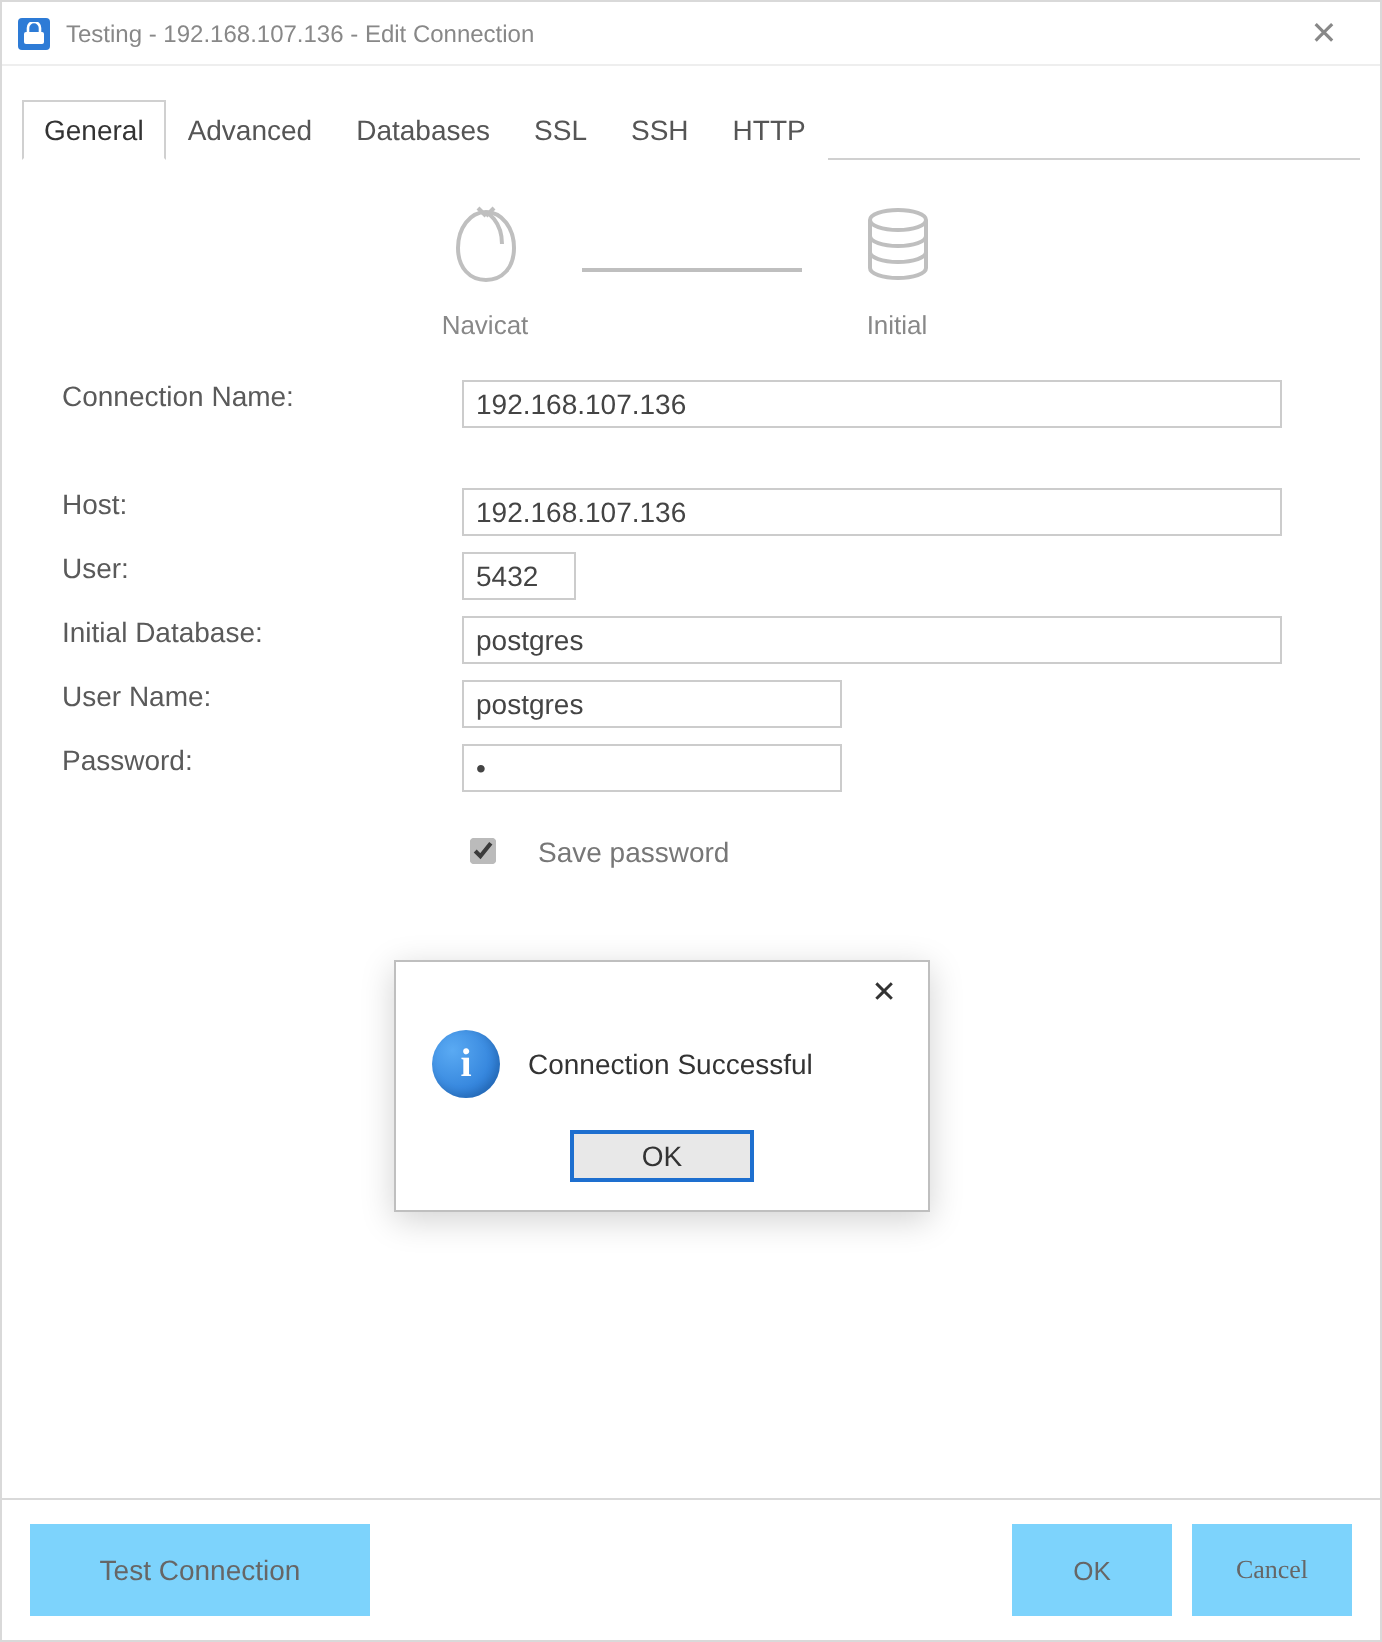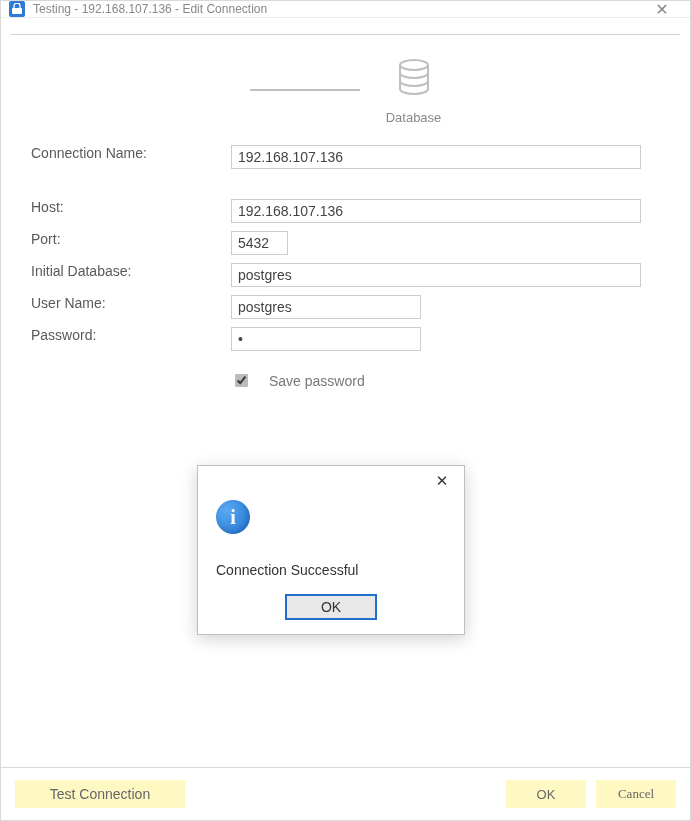--- a/index.html
+++ b/index.html
@@ -12,21 +12,21 @@
     background: #fff;
     overflow: hidden;
   }
   .window {
     width: 691px; height: 821px;
     border: 1px solid #d9d9d9;
     background: #fff;
     display: flex; flex-direction: column;
   }
   .titlebar {
-    height: 17px;
+    height: 32px;
     display: flex; align-items: center;
     padding: 0 8px;
     border-bottom: 1px solid #eee;
     color: #888;
     font-size: 12px;
   }
   .titlebar .app-icon {
     width: 16px; height: 16px;
     margin-right: 8px;
     background: #2d7bd6;
@@ -110,26 +110,26 @@
   }
   .check-row input { accent-color: #bbb; }
   .footer {
     border-top: 1px solid #d9d9d9;
     padding: 12px 14px;
     display: flex; align-items: center;
     background: #fff;
   }
   .footer .spacer { flex: 1; }
   .btn {
-    height: 28px;
+    height: 46px;
     min-width: 80px;
     padding: 0 14px;
     font-size: 13px;
     border: 1px solid transparent;
-    background: #fef9c3;
+    background: #7dd3fc;
     color: #666;
     cursor: pointer;
     font-family: inherit;
   }
   .btn + .btn { margin-left: 10px; font-family: Liberation Serif, serif; }
   .btn.primary { min-width: 170px; font-size: 14px; }
   
   .dialog {
     position: absolute;
     left: 196px; top: 447px;
@@ -144,24 +144,23 @@
     height: 30px;
     display: flex; justify-content: flex-end; align-items: center;
     padding-right: 8px;
   }
   .dialog .dlg-close {
     width: 28px; height: 28px;
     display: flex; align-items: center; justify-content: center;
     font-size: 15px; color: #333; cursor: pointer;
   }
   .dialog .dlg-body {
-    display: flex; align-items: flex-start;
+    display: flex; align-items: center;
     padding: 4px 18px 16px 18px;
-    gap: 28px;
-    flex-direction: column;
+    gap: 14px;
   }
   .info-icon {
     width: 34px; height: 34px;
     border-radius: 50%;
     background: radial-gradient(circle at 30% 30%, #5aaaf3, #1e6fcf);
     display: flex; align-items: center; justify-content: center;
     color: #fff; font-weight: 600;
     box-shadow: inset -2px -2px 4px rgba(0,0,0,0.15);
     font-family: "Segoe UI", sans-serif;
     flex: 0 0 auto;
@@ -191,49 +190,68 @@
           <path d="M3 5 V3 a3 3 0 0 1 6 0 V5" stroke="#fff" stroke-width="1.3" fill="none"></path>
         </svg>
     </span>
     <span>Testing - 192.168.107.136 - Edit Connection</span>
     <span class="spacer"></span>
     <span class="close-btn">✕</span>
   </div>
 
   <div class="content">
 
+    <div class="tabs">
+      <div class="tab active">General</div>
+      <div class="tab">Advanced</div>
+      <div class="tab">Databases</div>
+      <div class="tab">SSL</div>
+      <div class="tab">SSH</div>
+      <div class="tab">HTTP</div>
+    </div>
 
     <div class="tab-panel">
 
       <div class="diagram">
+        <div class="node">
+          <span>
+            <svg width="44" height="44" viewBox="0 0 44 44">
+              <path d="M22 6 C30 6 36 14 36 24 C36 34 30 40 22 40 C14 40 8 34 8 24 C8 14 14 6 22 6 Z"></path>
+              <path d="M22 6 C22 6 30 10 30 22"></path>
+              <path d="M18 4 L22 8"></path>
+              <path d="M26 4 L22 8"></path>
+            </svg>
+          </span>
+          <span>Navicat</span>
+        </div>
         <div class="line"></div>
         <div class="node">
           <span>
             <svg width="44" height="44" viewBox="0 0 44 44">
               <ellipse cx="22" cy="10" rx="14" ry="5"></ellipse>
               <path d="M8 10 V34 a14 5 0 0 0 28 0 V10"></path>
               <path d="M8 18 a14 5 0 0 0 28 0"></path>
               <path d="M8 26 a14 5 0 0 0 28 0"></path>
             </svg>
           </span>
-          <span>Database</span>
+          <span>Initial</span>
         </div>
       </div>
 
       <div class="form">
         <div class="row gap">
           <label>Connection Name:</label>
           <input type="text" class="w-full" value="192.168.107.136" style="">
         </div>
         <div class="row">
           <label>Host:</label>
           <input type="text" class="w-full" value="192.168.107.136" style="">
         </div>
         <div class="row">
-          <label>Port:</label>
+          <label>User:</label>
           <input type="text" class="w-port" value="5432" style="">
         </div>
         <div class="row">
           <label>Initial Database:</label>
           <input type="text" class="w-full" value="postgres" style="">
         </div>
         <div class="row">
           <label>User Name:</label>
           <input type="text" class="w-mid" value="postgres" style="">
         </div>

